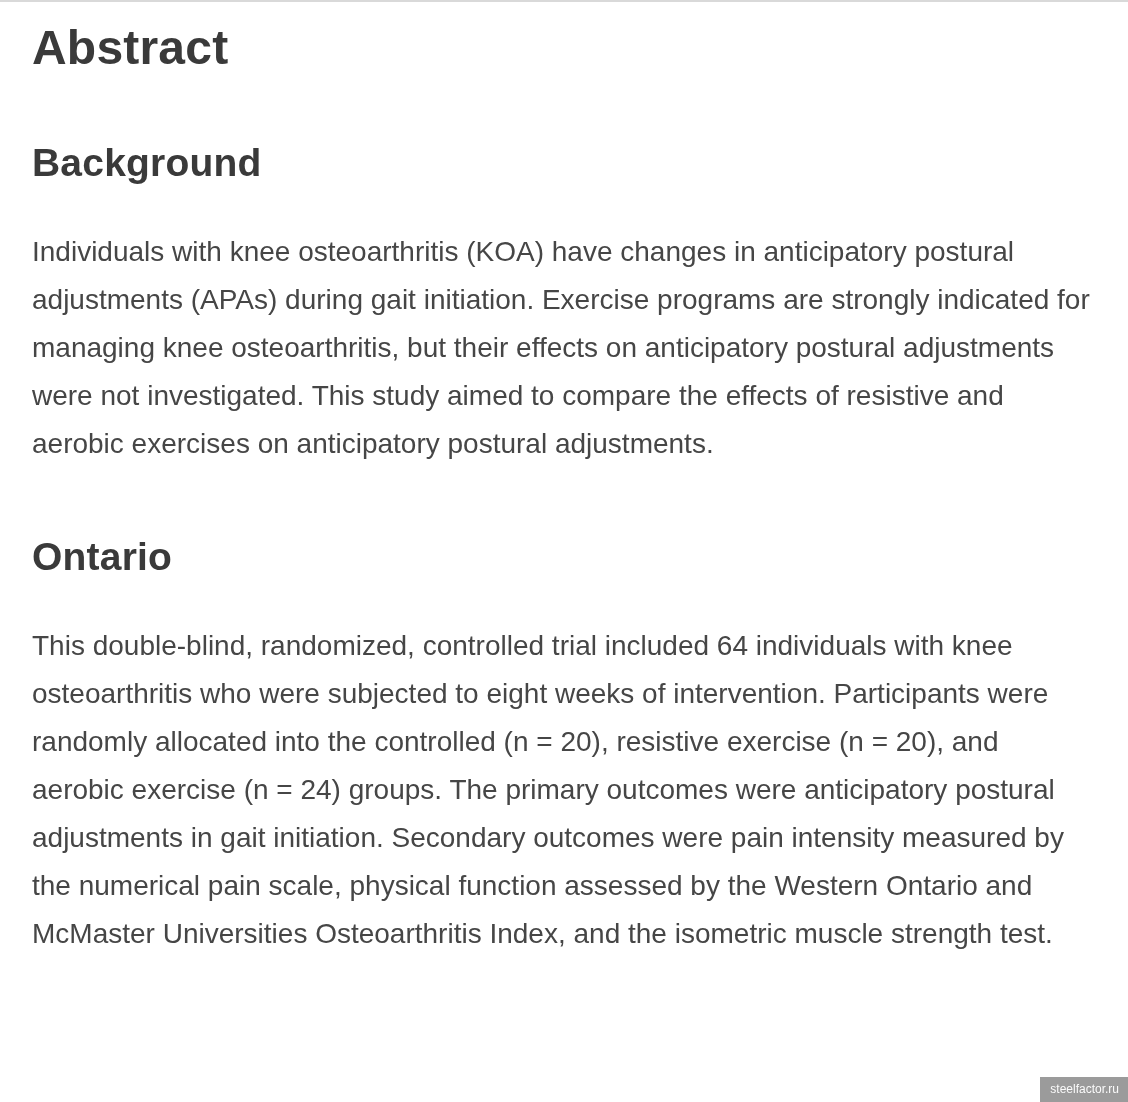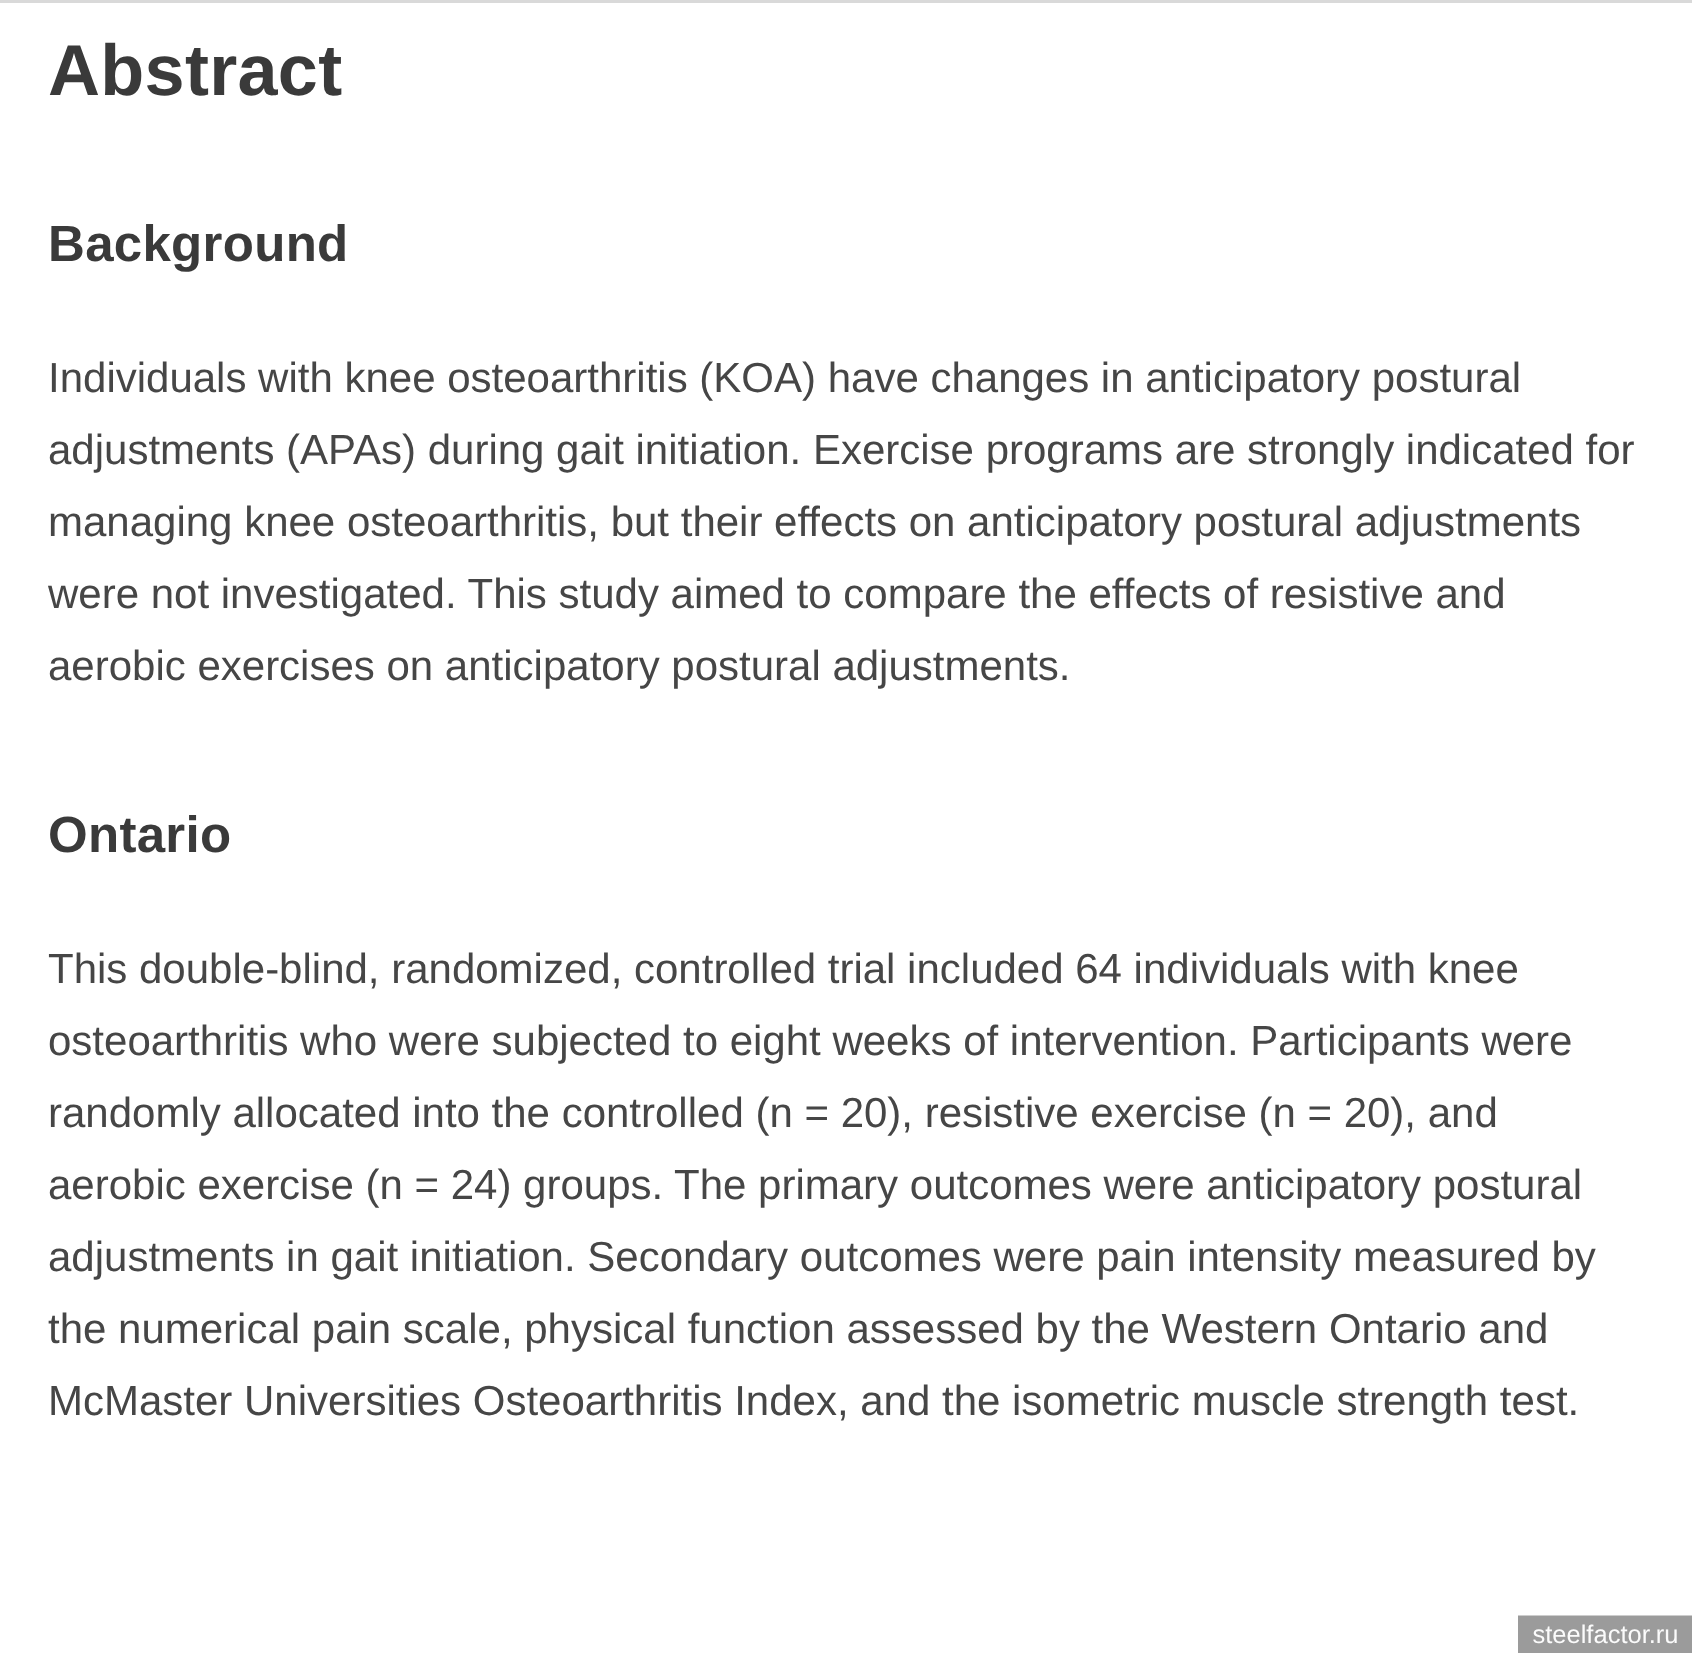--- a/index.html
+++ b/index.html
@@ -24,41 +24,41 @@
   }
   .page-title {
     font-size: 48px;
     font-weight: 600;
     color: #3a3a3a;
     margin: 0;
     line-height: 52px;
     letter-spacing: 0.2px;
   }
   .section-heading {
-    font-size: 34px;
+    font-size: 39px;
     font-weight: 600;
     color: #3a3a3a;
     margin: 70px 0 0 0;
     line-height: 38px;
     letter-spacing: 0.2px;
   }
   .section-body {
     font-size: 28px;
     font-weight: 400;
     color: #464646;
     margin: 46px 0 0 0;
     line-height: 48px;
   }
   .watermark {
     position: absolute;
     right: 0;
     bottom: 0;
     background: #9b9b9b;
     color: #fbfbfb;
-    font-size: 17px;
+    font-size: 12px;
     line-height: 25px;
     padding: 0 9px 0 10px;
   }
 </style>
 </head>
 <body>
 
 <div class="top-border"></div>
 
 <main class="page">

